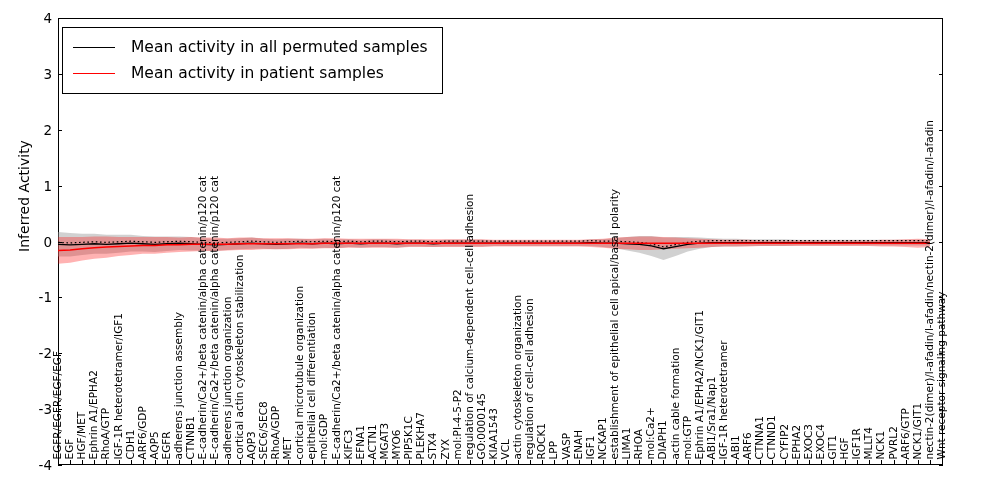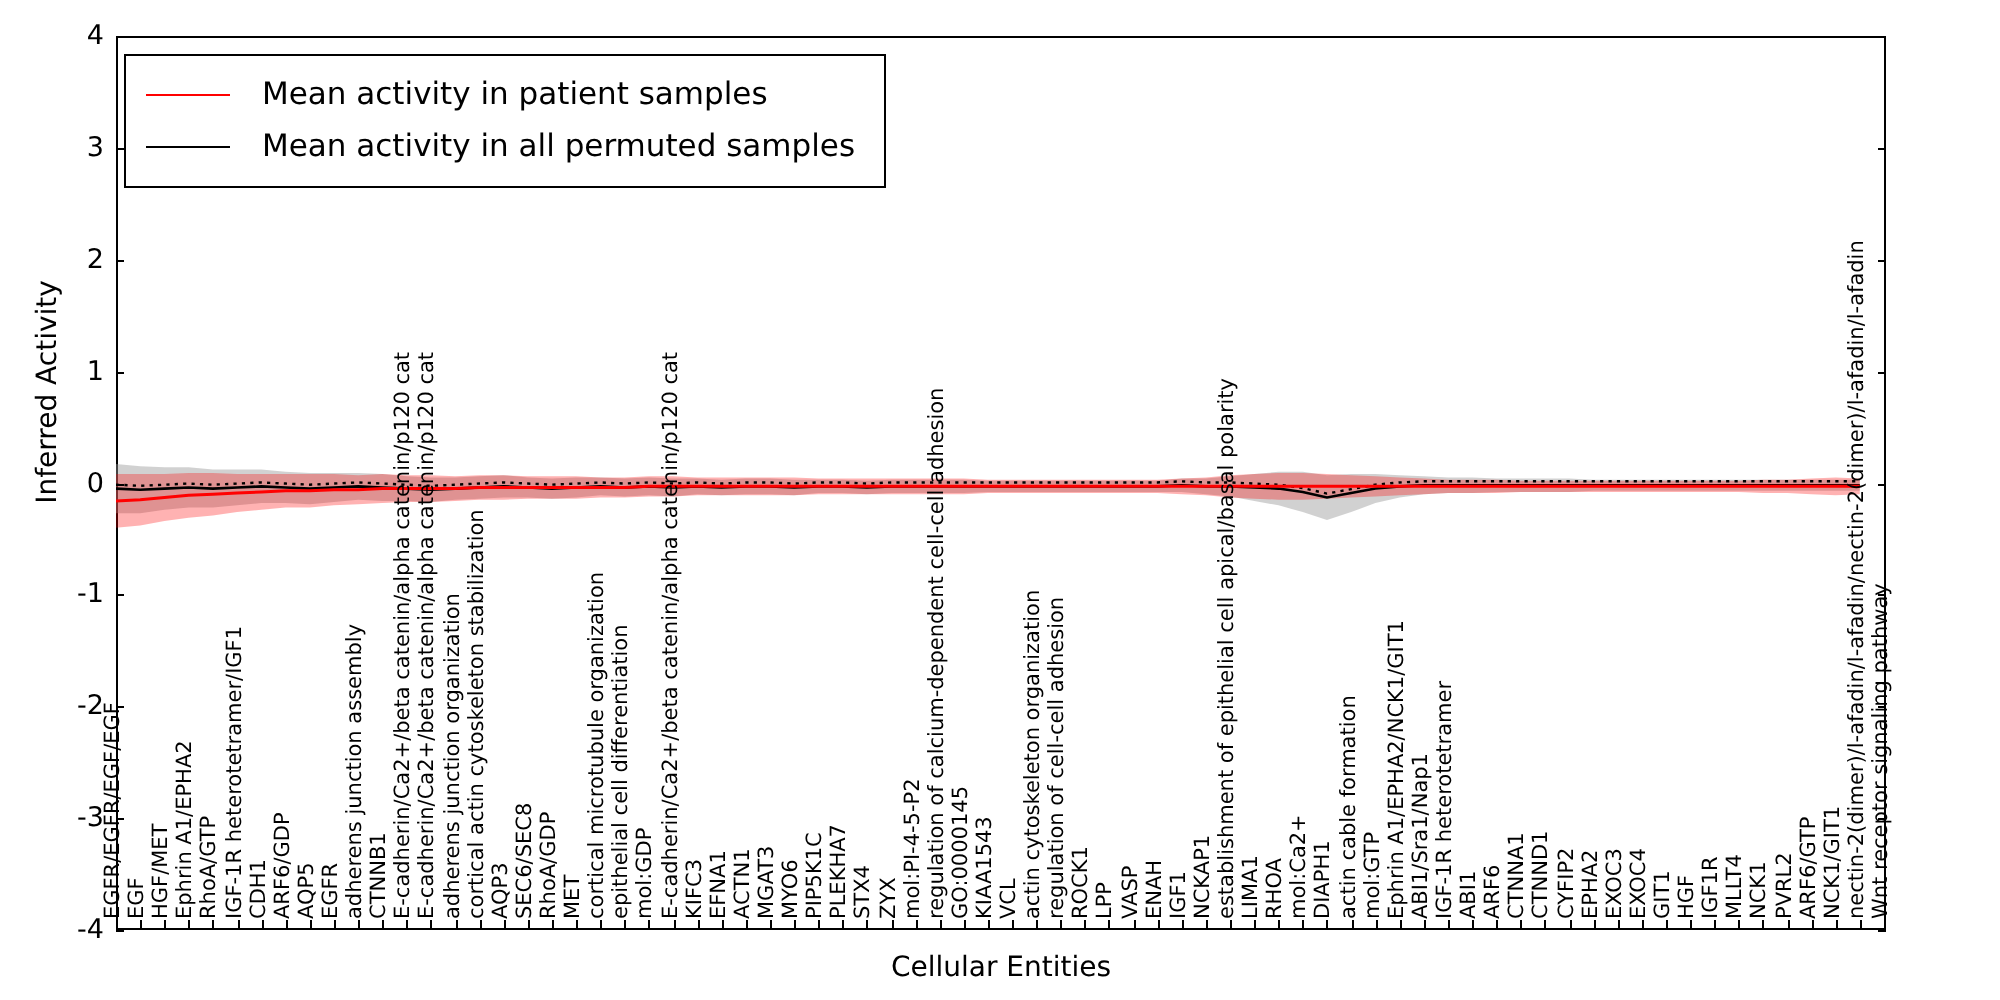--- a/index.html
+++ b/index.html
@@ -506,26 +506,25 @@
       <div class="xtick-item" style="left: 871.89px;">
         <div class="xtick-mark"></div>
         <div class="xtick-text">nectin-2(dimer)/l-afadin/l-afadin/nectin-2(dimer)/l-afadin/l-afadin</div>
       </div>
       <div class="xtick-item" style="left: 884px;">
         <div class="xtick-mark"></div>
         <div class="xtick-text">Wnt receptor signaling pathway</div>
       </div>
     </div>
 
-  <div id="xlabel">Cellular Entities</div>
 
   <div id="legend">
+      <div class="legend-row">
+        <span class="legend-swatch" style="border-top-color: rgb(0, 0, 0);"></span>
+        <span class="legend-text">Mean activity in all permuted samples</span>
+      </div>
       <div class="legend-row">
         <span class="legend-swatch" style="border-top-color: rgb(255, 0, 0);"></span>
         <span class="legend-text">Mean activity in patient samples</span>
       </div>
-      <div class="legend-row">
-        <span class="legend-swatch" style="border-top-color: rgb(0, 0, 0);"></span>
-        <span class="legend-text">Mean activity in all permuted samples</span>
-      </div>
     </div>
 
 </div>
 
 </body></html>

